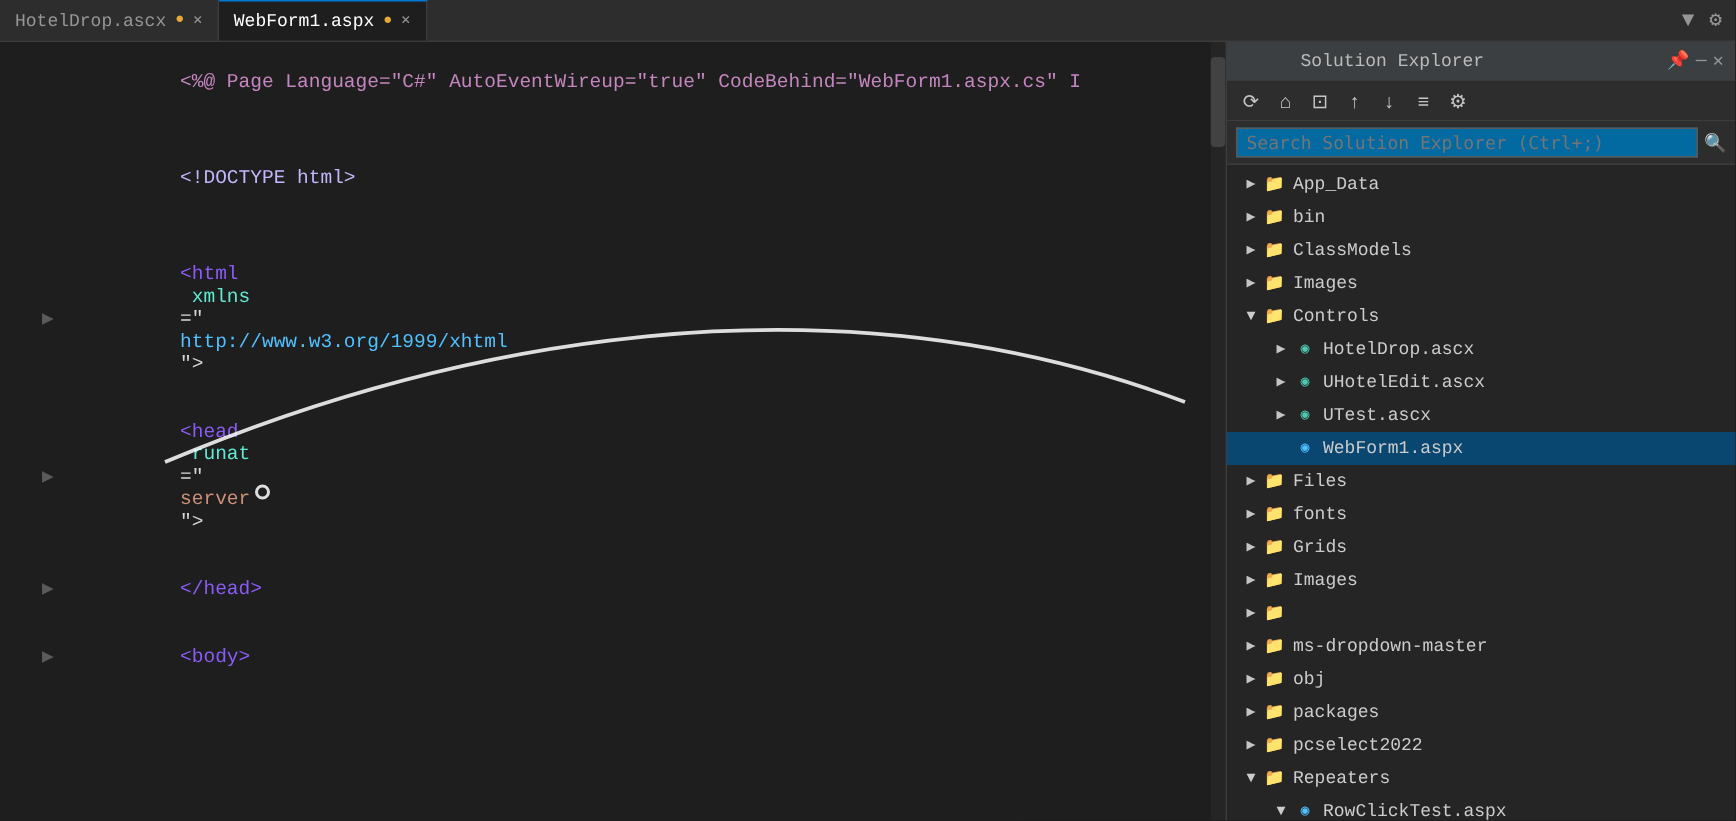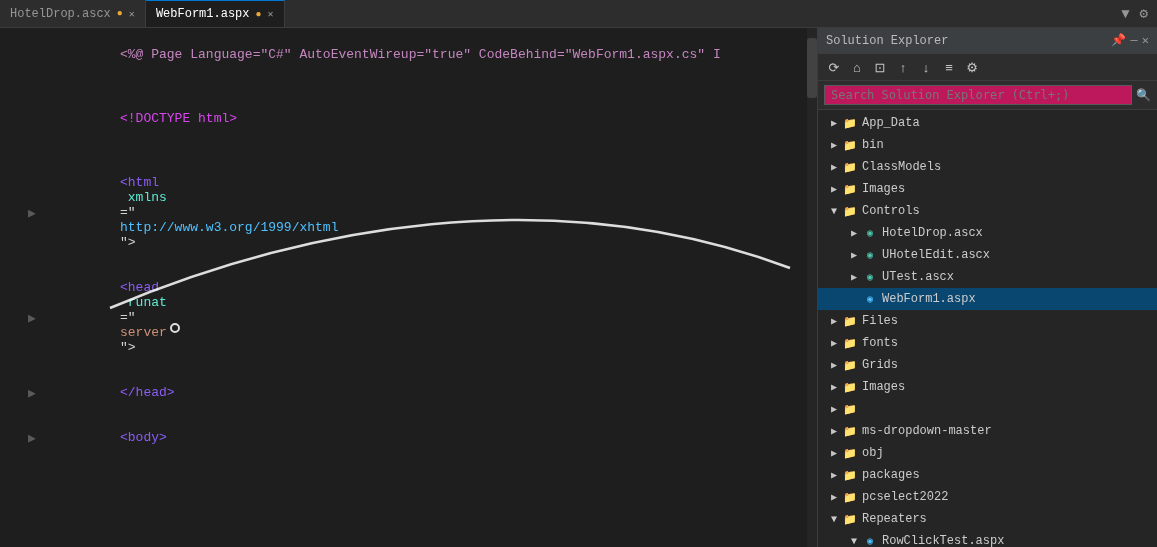--- a/index.html
+++ b/index.html
@@ -110,21 +110,21 @@
       flex-shrink: 0;
     }
 
     .line-code {
       white-space: pre;
       flex: 1;
     }
     .tag { color: #8b5cf6; }
     .attr { color: #5eead4; }
     .val { color: #ce9178; }
-    .gray { color: #d946ef; text-align: center; }
+    .gray { color: #c4b5fd; text-align: center; }
     .directive { color: #c586c0; }
     .link-color { color: #4fc1ff; }
     .white { color: #d4d4d4; }
     @keyframes blink { 50% { opacity: 0; } }
 
     
     .green-bar {
       width: 4px;
       background: #252526;
       flex-shrink: 0;
@@ -155,20 +155,21 @@
       display: flex;
       align-items: center;
       justify-content: space-between;
       border-bottom: 1px solid #3c3c3c;
       height: 26px;
     }
     .se-titlebar-left {
       display: flex;
       align-items: center;
       gap: 4px;
+      margin-left: 41px;
     }
     .se-titlebar-right {
       display: flex;
       align-items: center;
       gap: 4px;
     }
     .se-pin { font-size: 12px; color: #969696; cursor: pointer; }
 
     .se-toolbar {
       display: flex;
@@ -410,21 +411,21 @@
       <button class="se-toolbar-btn">⟳</button>
       <button class="se-toolbar-btn">⌂</button>
       <button class="se-toolbar-btn">⊡</button>
       <button class="se-toolbar-btn">↑</button>
       <button class="se-toolbar-btn">↓</button>
       <button class="se-toolbar-btn">≡</button>
       <button class="se-toolbar-btn">⚙</button>
     </div>
 
     <div class="se-search">
-      <input type="text" style="flex: 1 1 0%; background: #be185d; border: 1px solid rgb(90, 90, 90); color: rgb(212, 212, 212); padding: 2px 6px; font-size: 12px; outline: none; font-family: Consolas, monospace;" placeholder="Search Solution Explorer (Ctrl+;)">
+      <input type="text" style="flex: 1 1 0%; background: #0369a1; border: 1px solid rgb(90, 90, 90); color: rgb(212, 212, 212); padding: 2px 6px; font-size: 12px; outline: none; font-family: Consolas, monospace;" placeholder="Search Solution Explorer (Ctrl+;)">
       <span class="se-search-icon">🔍</span>
     </div>
 
     <div class="se-tree">
 
       <div class="tree-item" style="padding-left:8px">
         <span class="tree-arrow">▶</span>
         <span class="tree-icon icon-folder">📁</span>
         <span class="tree-label">App_Data</span>
       </div>

